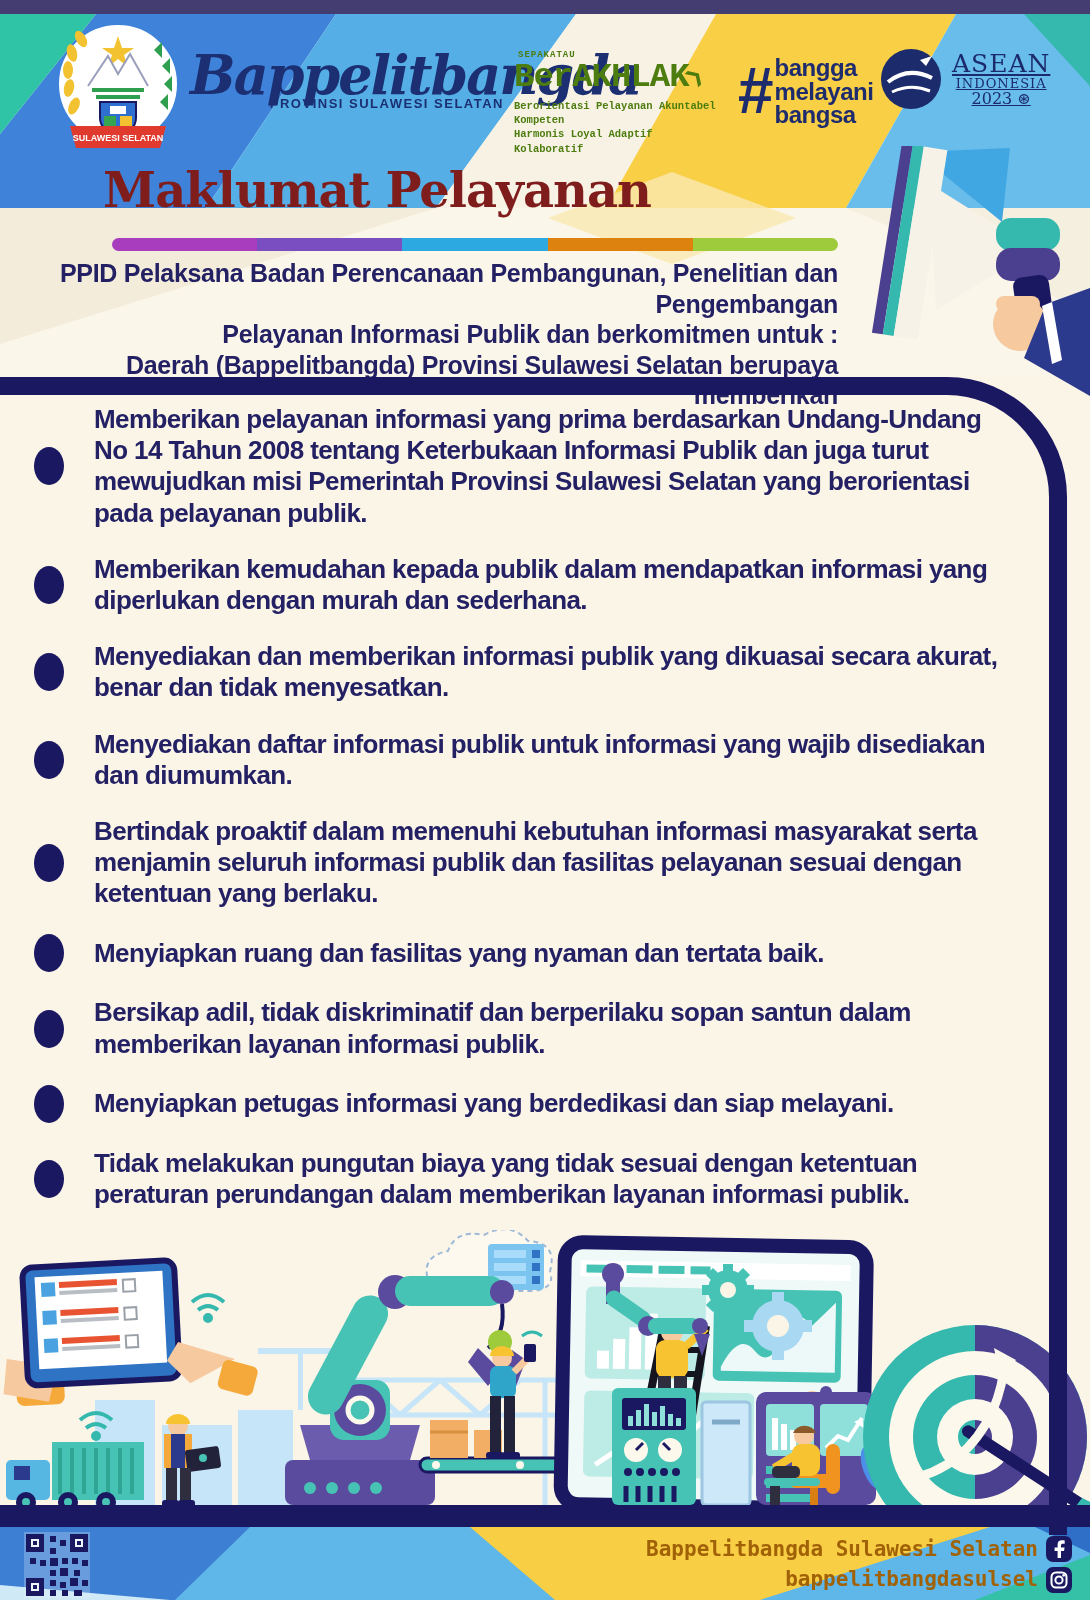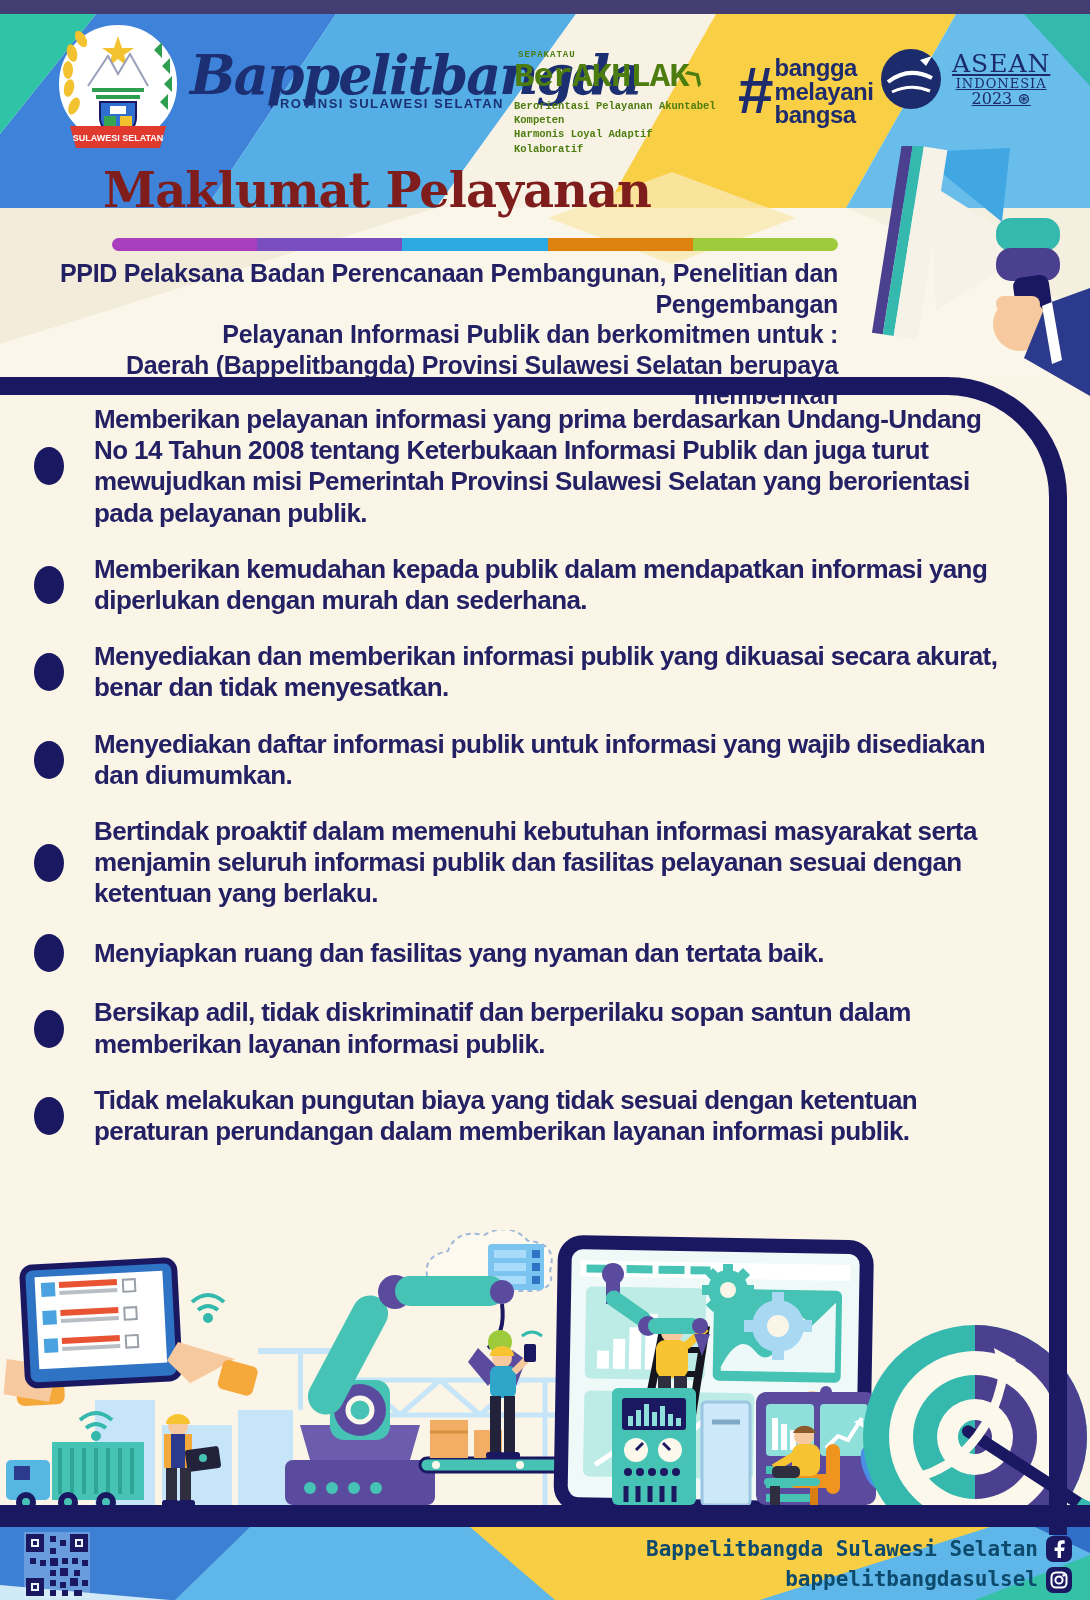--- a/index.html
+++ b/index.html
@@ -41,21 +41,21 @@
   .bullet-dot{flex:0 0 30px;width:30px;height:38px;background:#1B1862;border-radius:50%;margin-right:30px;}
   .bullet-text{font-size:26px;font-weight:bold;color:#232064;line-height:1.2;letter-spacing:-.6px;}
 
   
   .frame{position:absolute;left:-30px;top:377px;width:1079px;height:1140px;z-index:5;
       border-top:18px solid #1B1862;border-right:18px solid #1B1862;border-top-right-radius:120px;}
   .bottombar{position:absolute;left:0;top:1505px;width:1090px;height:22px;background:#1B1862;z-index:7;}
 
   
   .footer-url{font-family:"DejaVu Sans Mono",monospace;font-weight:bold;font-size:23px;color:#1B1862;}
-  .footer-social{font-family:"DejaVu Sans Mono",monospace;font-weight:bold;font-size:21px;color:#0c4a6e;
+  .footer-social{font-family:"DejaVu Sans Mono",monospace;font-weight:bold;font-size:21px;color:#a16207;
       text-align:right;line-height:1.45;}
   .footer-social .row{display:flex;align-items:center;justify-content:flex-end;gap:8px;}
 </style>
 </head>
 <body>
 
 <div class="poster">
 
   <svg class="abs" style="left:0;top:0;" width="1090" height="377">
     <rect x="0" y="0" width="1090" height="14" fill="#433D72"></rect>
@@ -198,20 +198,24 @@
       <span class="bullet-dot"></span>
       <span class="bullet-text">Bertindak proaktif dalam memenuhi kebutuhan informasi masyarakat serta menjamin seluruh informasi publik dan fasilitas pelayanan sesuai dengan ketentuan yang berlaku.</span>
     </div>
     <div class="bullet-item">
       <span class="bullet-dot"></span>
       <span class="bullet-text">Menyiapkan ruang dan fasilitas yang nyaman dan tertata baik.</span>
     </div>
     <div class="bullet-item">
       <span class="bullet-dot"></span>
       <span class="bullet-text">Bersikap adil, tidak diskriminatif dan berperilaku sopan santun dalam memberikan layanan informasi publik.</span>
+    </div>
+    <div class="bullet-item">
+      <span class="bullet-dot"></span>
+      <span class="bullet-text">Menyiapkan petugas informasi yang berdedikasi dan siap melayani.</span>
     </div>
     <div class="bullet-item">
       <span class="bullet-dot"></span>
       <span class="bullet-text">Tidak melakukan pungutan biaya yang tidak sesuai dengan ketentuan peraturan perundangan dalam memberikan layanan informasi publik.</span>
     </div>
   </div>
 
   <svg class="abs" style="left:0;top:1230px;z-index:4;" width="1090" height="275" viewBox="0 0 1090 275">
 
     <g fill="#C6E5F8">

